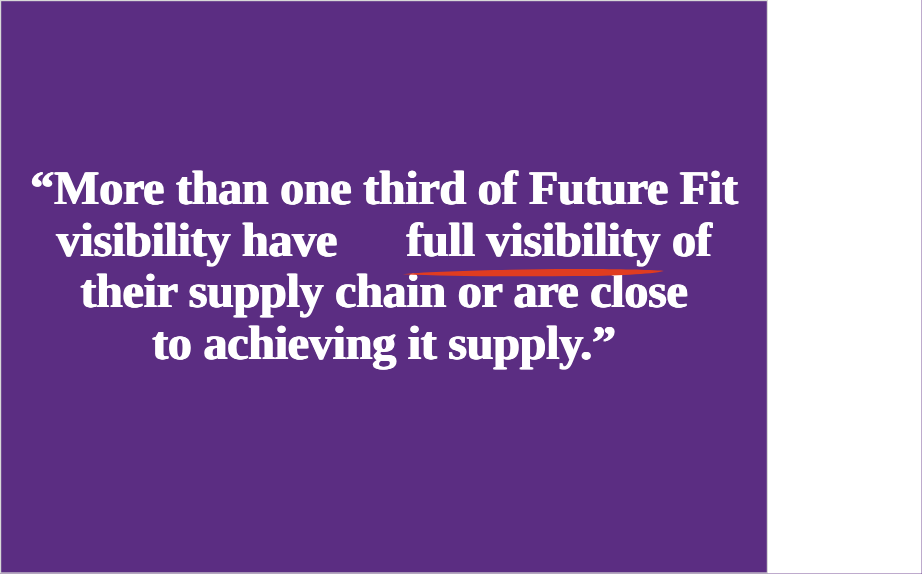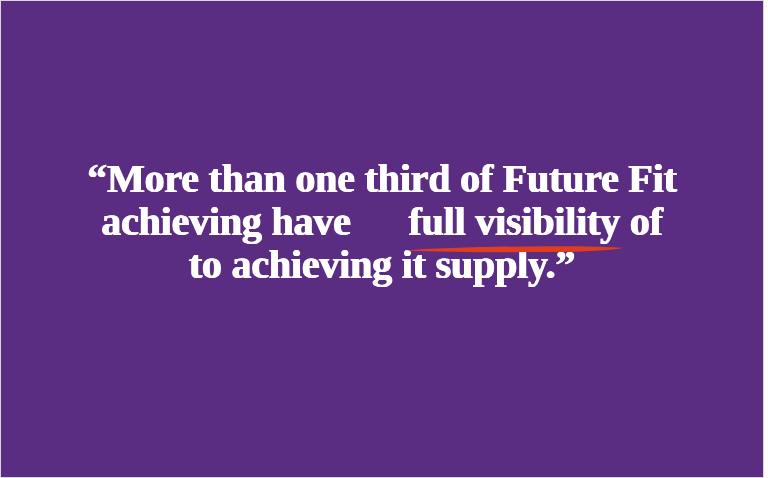--- a/index.html
+++ b/index.html
@@ -10,21 +10,21 @@
   body {
     width: 768px;
     height: 478px;
     overflow: hidden;
     font-family: "Liberation Serif", "DejaVu Serif", serif;
     background: #ffffff;
   }
 
   #quote-card {
     position: relative;
-    width: 764px;
+    width: 640px;
     height: 478px;
     box-sizing: border-box;
     background: #5B2D82;
     border: 1px solid #d8d8d8;
     display: flex;
     align-items: center;
     justify-content: center;
     overflow: hidden;
   }
 
@@ -73,25 +73,26 @@
 </style>
 </head>
 <body>
 
 <div id="quote-card" style="background: rgb(91, 45, 130); border-color: rgb(216, 216, 216);">
 
   <blockquote id="quote-block" style="color: rgb(255, 255, 255);">
 
     <span class="quote-line">“More than one third of Future Fit</span>
 
-    <span class="quote-line"><span>achieving have </span><span class="highlight"><span>full visibility</span><span class="underline-stroke">
+    <span class="quote-line"><span>visibility have </span><span class="highlight"><span>full visibility</span><span class="underline-stroke">
           <svg viewBox="0 0 280 12" preserveAspectRatio="none" aria-hidden="true">
             <path d="M2,8.6 C40,5.2 110,3.4 180,3.0 C222,2.8 258,3.6 276,5.0
                      C262,8.6 226,10.4 182,10.8 C118,11.4 46,10.8 2,8.6 Z" fill="#E03C20"></path>
           </svg>
         </span></span><span> of</span></span>
 
+    <span class="quote-line">their supply chain or are close</span>
 
     <span class="quote-line">to achieving it supply.”</span>
 
   </blockquote>
 
 </div>
 
 </body></html>

